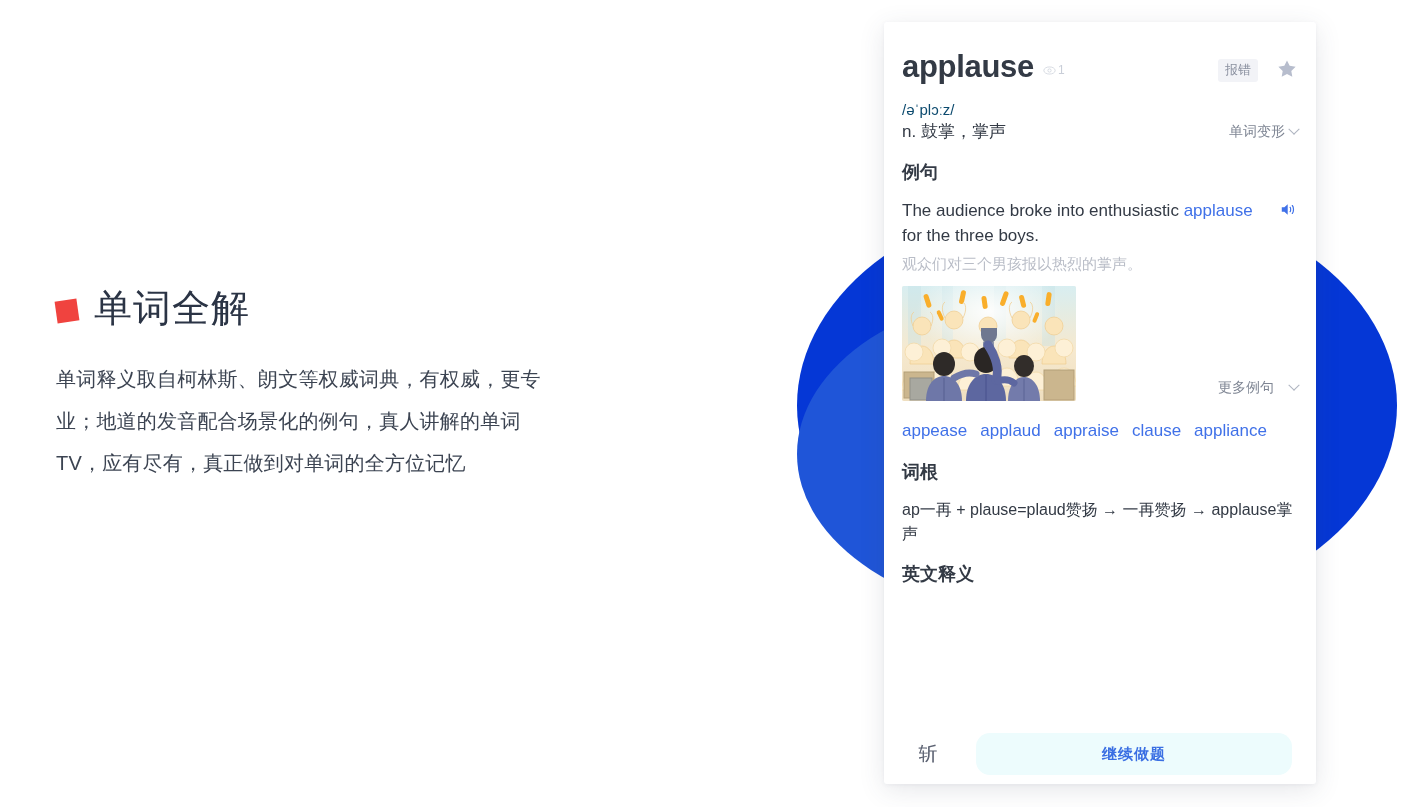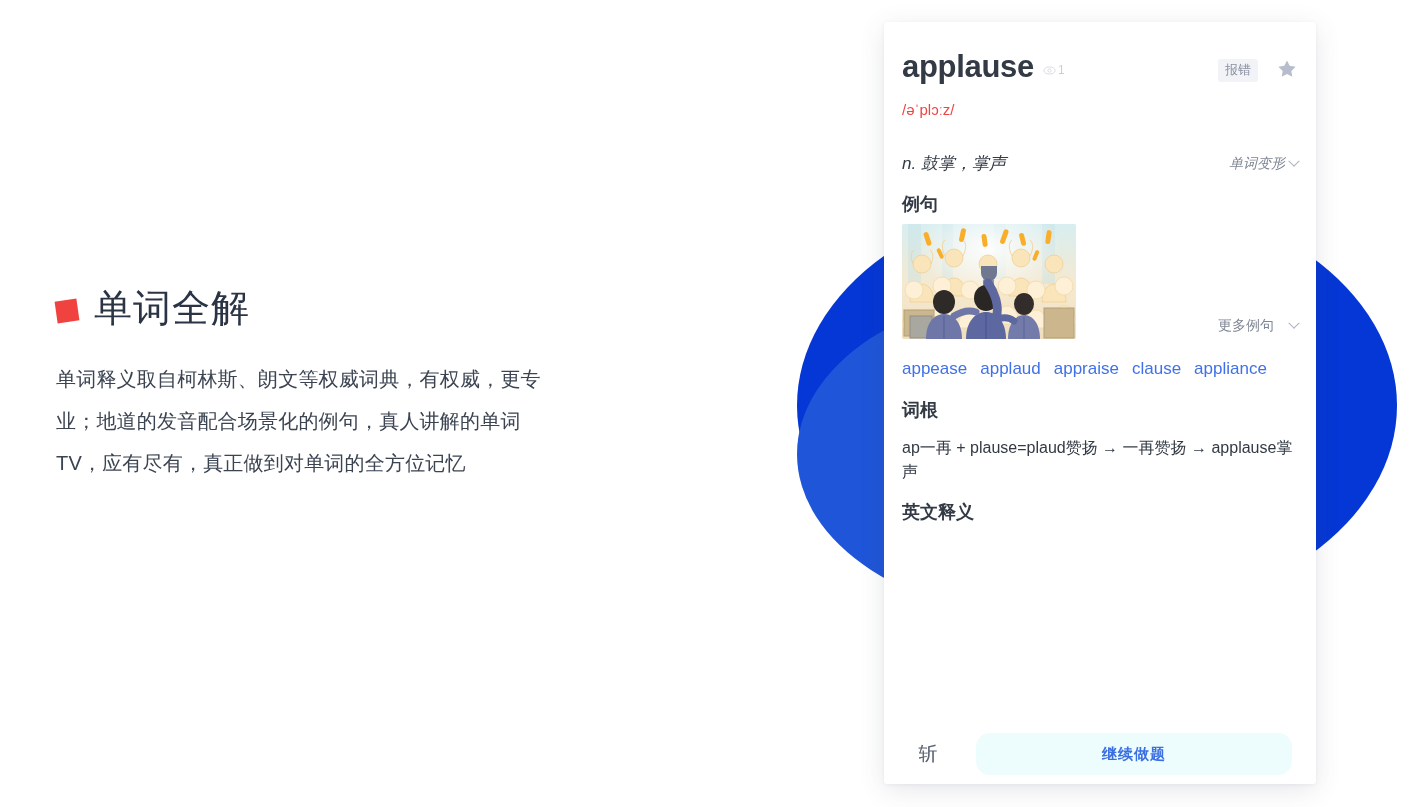--- a/index.html
+++ b/index.html
@@ -136,30 +136,29 @@
     margin-top: 10px;
     margin-left: 18px;
     color: #b7bdcd;
   }
   .star-icon svg { display: block; }
 
   
   .phonetic {
     margin-top: 14px;
     font-size: 15px;
-    color: #ef4444;
+    color: #0c4a6e;
     line-height: 20px;
   }
 
   
   .meaning-row {
     display: flex;
     align-items: center;
-    margin-top: 32px;
-    font-style: italic;
+    margin-top: 0;
   }
   .meaning-text {
     font-size: 17px;
     color: #333a45;
     line-height: 24px;
   }
   .meaning-row .spacer { flex: 1 1 auto; }
   .inflection-link {
     font-size: 14px;
     color: #7e8593;
@@ -332,20 +331,31 @@
       <div class="meaning-text">n. 鼓掌，掌声</div>
       <div class="spacer"></div>
       <div class="inflection-link">
         <span>单词变形</span>
         <span class="chev"></span>
       </div>
     </div>
 
     <div class="sec-title">例句</div>
 
+    <div class="example-block">
+      <div class="example-en"><span>The audience broke into enthusiastic </span><span class="hl">applause</span><span> for the three boys.</span></div>
+      <div class="example-cn">观众们对三个男孩报以热烈的掌声。</div>
+      <div class="speaker-btn">
+        <svg width="19" height="19" viewBox="0 0 24 24" fill="none">
+          <path d="M3.5 9.2h3.3L11 5.4v13.2l-4.2-3.8H3.5z" fill="currentColor"></path>
+          <path d="M14 9.2c1 .9 1 4.7 0 5.6" stroke="currentColor" stroke-width="1.5" stroke-linecap="round"></path>
+          <path d="M16.8 7c2 2 2 8 0 10" stroke="currentColor" stroke-width="1.5" stroke-linecap="round"></path>
+        </svg>
+      </div>
+    </div>
 
     <div class="illus-row">
       <div class="illustration">
         <svg width="174" height="115" viewBox="0 0 174 115" preserveAspectRatio="none">
           <defs>
             <linearGradient id="bgGrad" x1="0" y1="0" x2="0" y2="1">
               <stop offset="0%" stop-color="#d8eef1"></stop>
               <stop offset="55%" stop-color="#f6e9cf"></stop>
               <stop offset="100%" stop-color="#efdfc0"></stop>
             </linearGradient>

